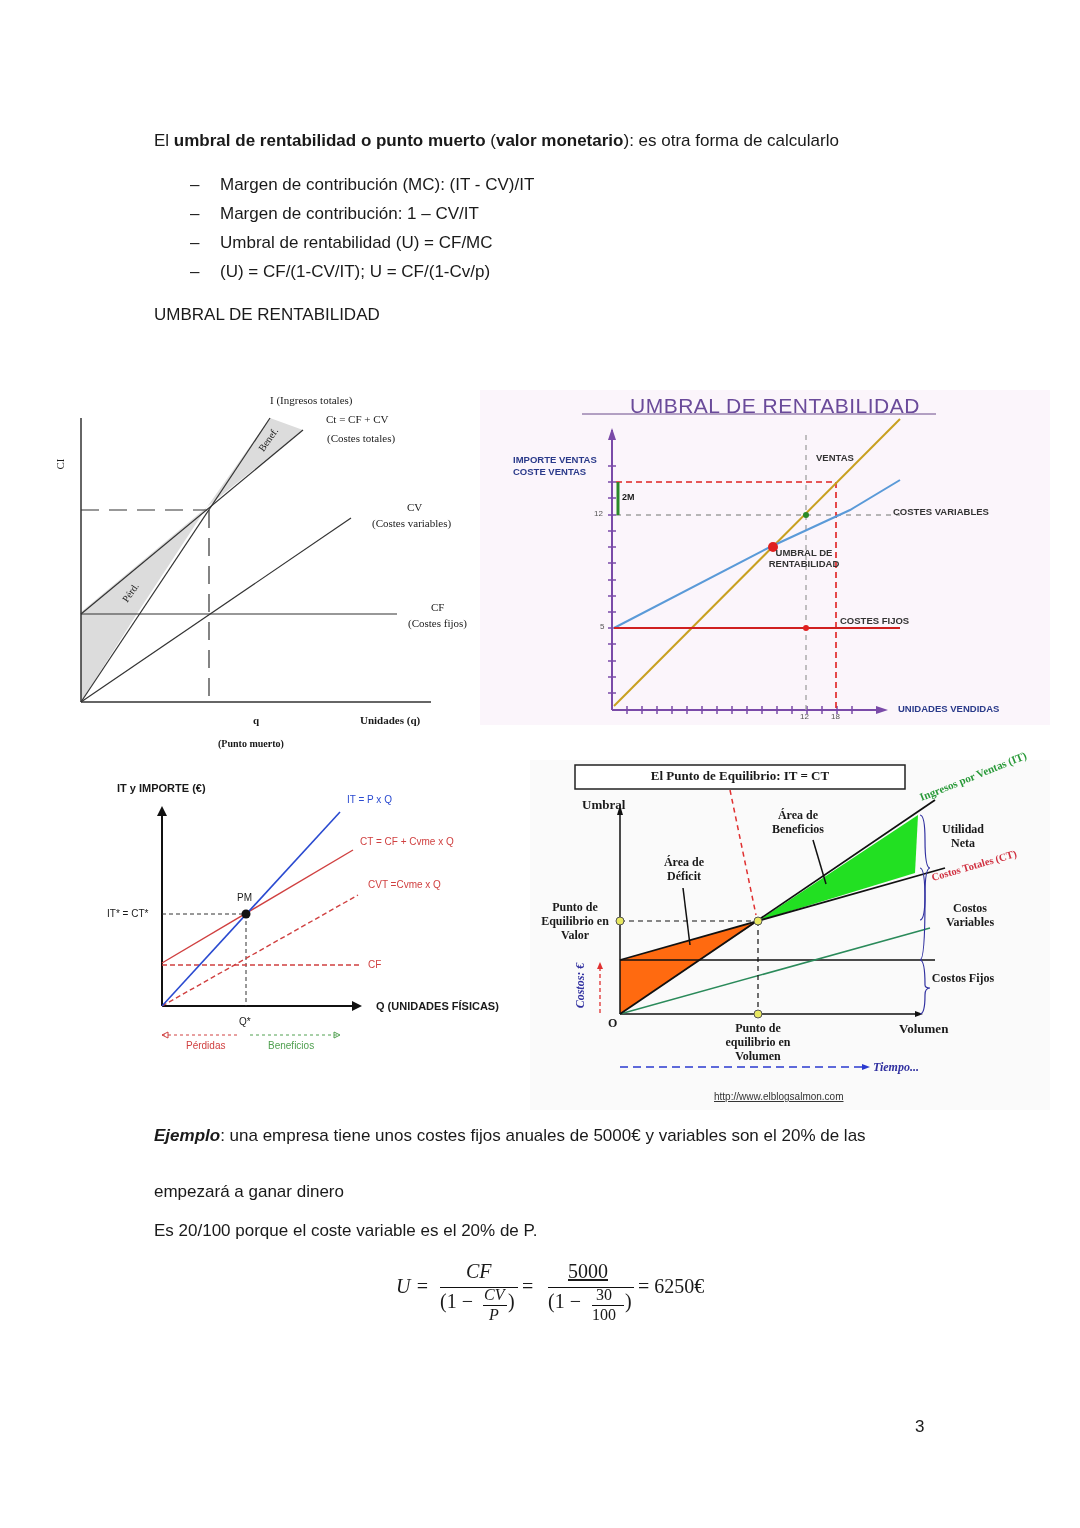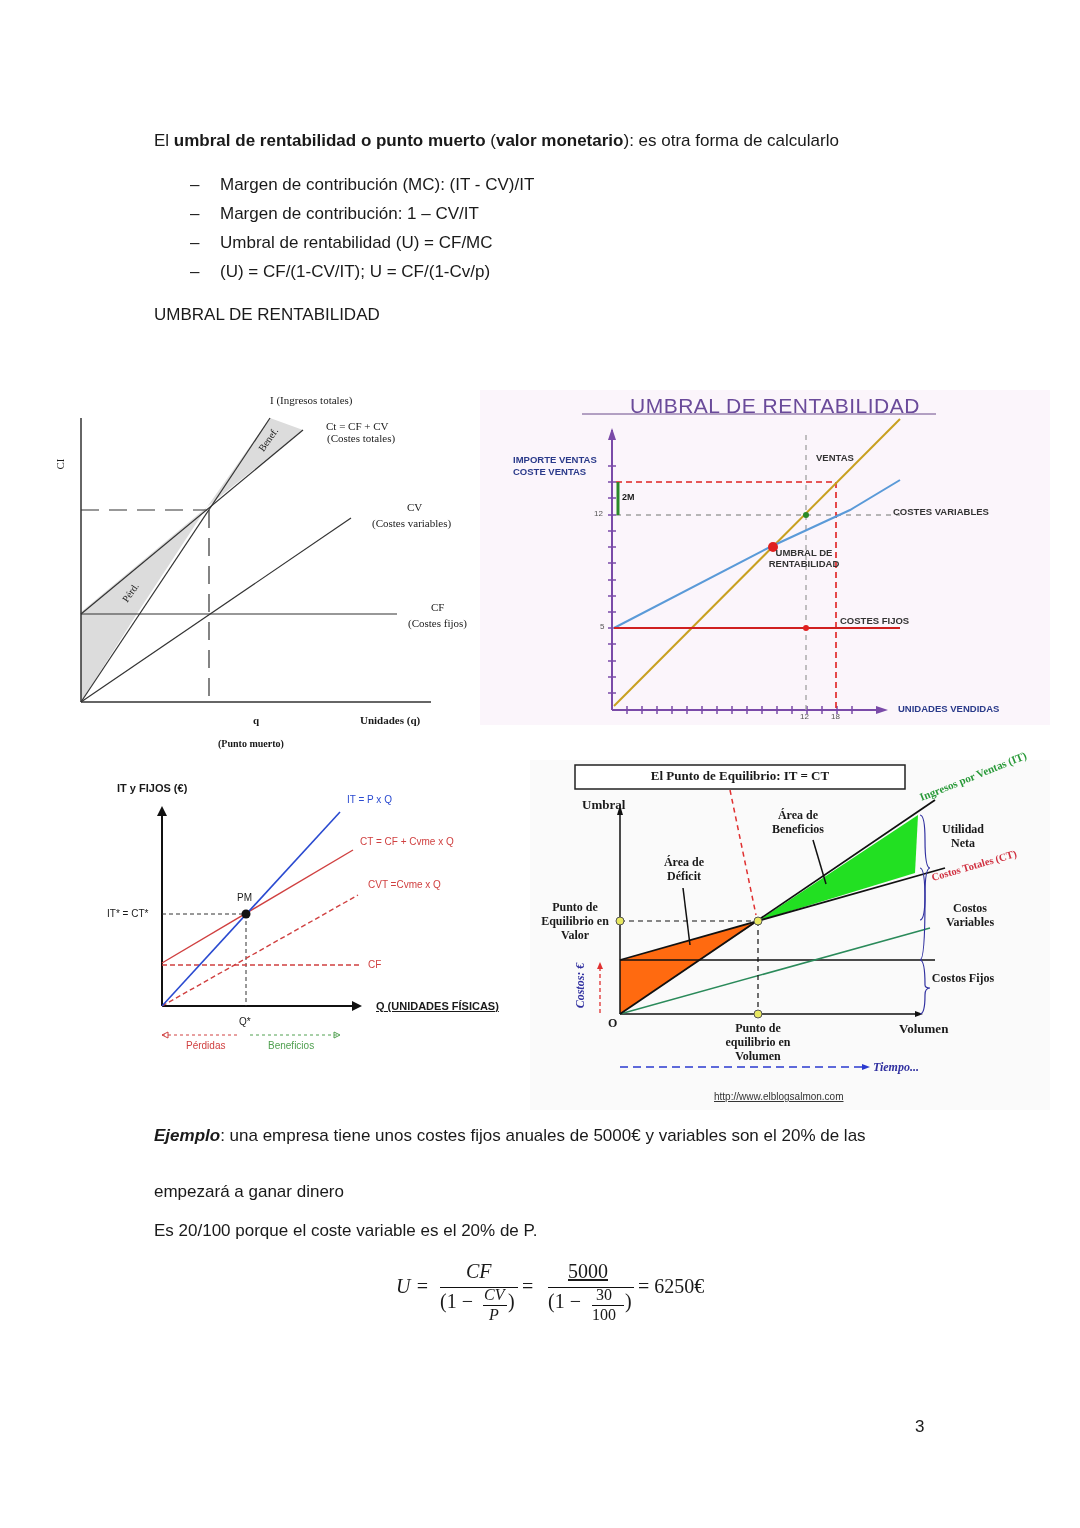--- a/index.html
+++ b/index.html
@@ -58,21 +58,21 @@
 
     <line x1="31" y1="312" x2="220" y2="28" stroke="#333" stroke-width="1.2"></line>
 
     <line x1="31" y1="224" x2="253" y2="40" stroke="#333" stroke-width="1.2"></line>
 
     <line x1="31" y1="120" x2="157" y2="120" stroke="#333" stroke-width="1.2" stroke-dasharray="18,10"></line>
     <line x1="159" y1="120" x2="159" y2="312" stroke="#333" stroke-width="1.2" stroke-dasharray="18,10"></line>
   </svg>
   <div class="serif" style="position:absolute; left:4px; top:68px; font-size:11px; transform:rotate(-90deg);">CI</div>
   <div class="serif" style="position:absolute; left:220px; top:4px; font-size:11px;">I (Ingresos totales)</div>
-  <div class="serif" style="position:absolute; left:276px; top:30px; font-size:11px;">Ct = CF + CV</div>
+  <div class="serif" style="position:absolute; left:276px; top:23px; font-size:11px;">Ct = CF + CV</div>
   <div class="serif" style="position:absolute; left:277px; top:42px; font-size:11px;">(Costes totales)</div>
   <div class="serif" style="position:absolute; left:357px; top:111px; font-size:11px;">CV</div>
   <div class="serif" style="position:absolute; left:322px; top:127px; font-size:11px;">(Costes variables)</div>
   <div class="serif" style="position:absolute; left:381px; top:211px; font-size:11px;">CF</div>
   <div class="serif" style="position:absolute; left:358px; top:227px; font-size:11px;">(Costes fijos)</div>
   <div class="serif" style="position:absolute; left:205px; top:44px; font-size:10px; transform:rotate(-55deg);">Benef.</div>
   <div class="serif" style="position:absolute; left:70px; top:197px; font-size:10px; transform:rotate(-55deg);">Pérd.</div>
   <div class="serif" style="position:absolute; left:203px; top:324px; font-size:11px; font-weight:bold;">q</div>
   <div class="serif" style="position:absolute; left:310px; top:324px; font-size:11px; font-weight:bold;">Unidades (q)</div>
   <div class="serif" style="position:absolute; left:168px; top:348px; font-size:10px; font-weight:bold;">(Punto muerto)</div>
@@ -165,28 +165,28 @@
     <line x1="62" y1="195" x2="262" y2="195" stroke="#d04040" stroke-width="1.4" stroke-dasharray="5,3"></line>
     <line x1="62" y1="236" x2="258" y2="125" stroke="#d04040" stroke-width="1.4" stroke-dasharray="5,3"></line>
     <line x1="62" y1="193" x2="253" y2="80" stroke="#d04040" stroke-width="1.4"></line>
     <line x1="62" y1="236" x2="240" y2="42" stroke="#2a4ad0" stroke-width="1.6"></line>
     <circle cx="146" cy="144" r="4.5" fill="#111"></circle>
     <line x1="62" y1="265" x2="140" y2="265" stroke="#d04040" stroke-width="1" stroke-dasharray="3,3"></line>
     <polygon points="62,265 68,262 68,268" fill="none" stroke="#d04040"></polygon>
     <line x1="150" y1="265" x2="238" y2="265" stroke="#50a050" stroke-width="1" stroke-dasharray="3,3"></line>
     <polygon points="240,265 234,262 234,268" fill="none" stroke="#50a050"></polygon>
   </svg>
-  <div style="position:absolute; left:17px; top:12px; font-size:11px; font-weight:bold;">IT y FIJOS (€)</div>
+  <div style="position:absolute; left:17px; top:12px; font-size:11px; font-weight:bold;">IT y IMPORTE (€)</div>
   <div style="position:absolute; left:247px; top:24px; font-size:10px; color:#2a4ad0;">IT = P x Q</div>
   <div style="position:absolute; left:260px; top:66px; font-size:10px; color:#d04040;text-align:right;">CT = CF + Cvme x Q</div>
   <div style="position:absolute; left:268px; top:109px; font-size:10px; color:#d04040;">CVT =Cvme x Q</div>
   <div style="position:absolute; left:268px; top:189px; font-size:10px; color:#d04040;">CF</div>
   <div style="position:absolute; left:137px; top:122px; font-size:10px;">PM</div>
   <div style="position:absolute; left:7px; top:138px; font-size:10px;">IT* = CT*</div>
-  <div style="position:absolute; left:276px; top:230px; font-size:11px; font-weight:bold;text-decoration:underline;">Q (UNIDADES FÍSICAS)</div>
+  <div style="position:absolute; left:276px; top:230px; font-size:11px; font-weight:bold;">Q (UNIDADES FÍSICAS)</div>
   <div style="position:absolute; left:139px; top:246px; font-size:10px;">Q*</div>
   <div style="position:absolute; left:86px; top:270px; font-size:10px; color:#d04040;">Pérdidas</div>
   <div style="position:absolute; left:168px; top:270px; font-size:10px; color:#50a050;">Beneficios</div>
 </div>
 
 <div class="fig" style="left:530px; top:760px; width:520px; height:350px; background:#fafafa;">
   <svg width="520" height="350" viewBox="0 0 520 350">
     <rect x="45" y="5" width="330" height="24" fill="#fff" stroke="#222" stroke-width="1.5"></rect>
 
     <polygon points="228,161 388,55 385,113" fill="#22e022"></polygon>

